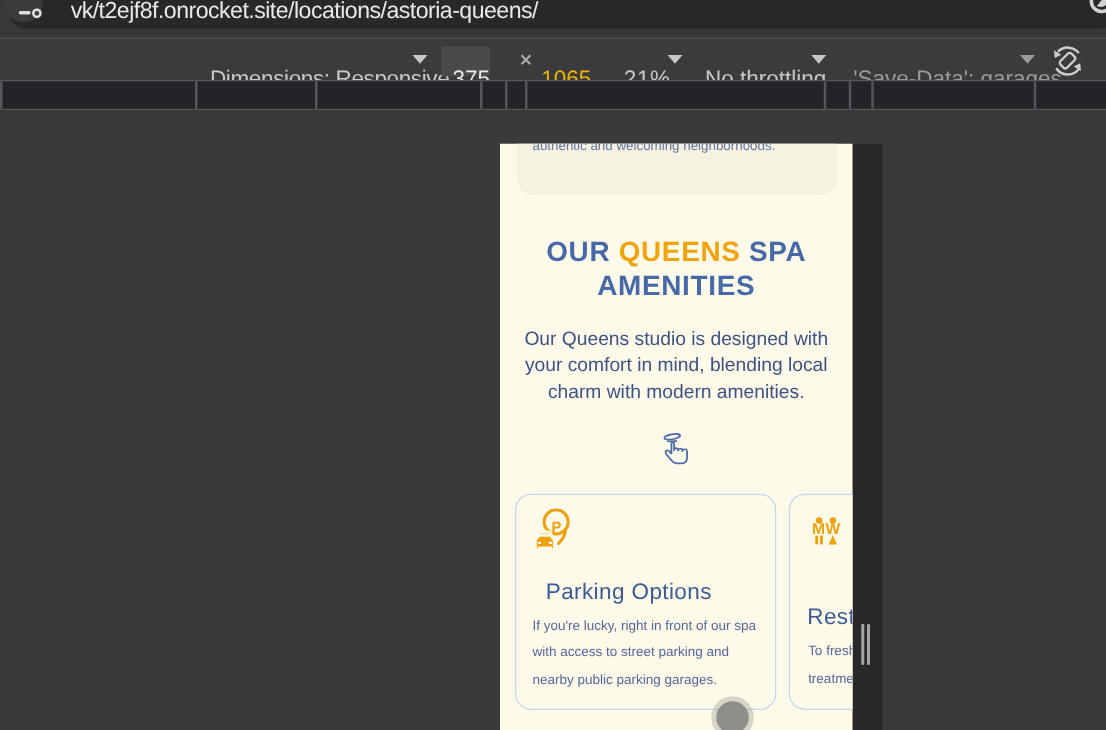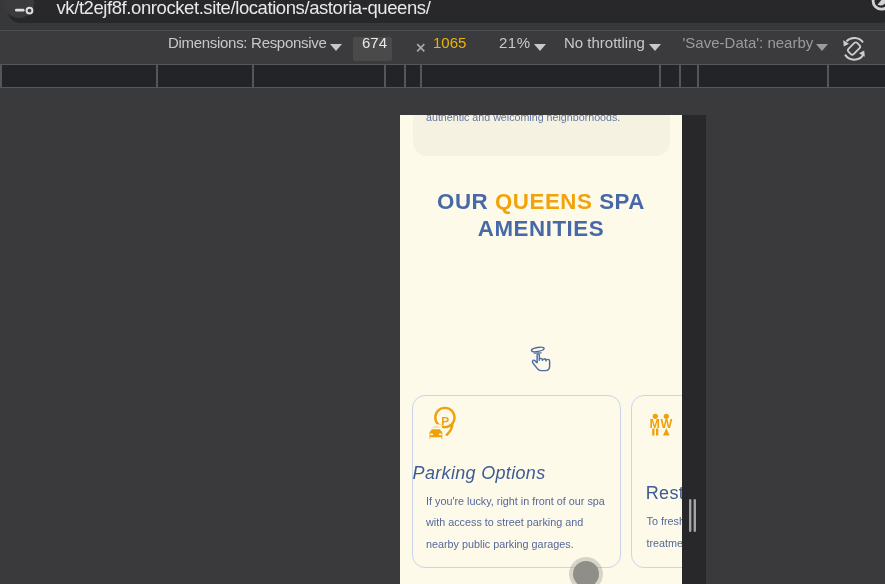--- a/index.html
+++ b/index.html
@@ -6,21 +6,21 @@
   #root{position:relative;width:885px;height:584px;overflow:hidden;
         font-family:"Liberation Sans",sans-serif;}
   .abs{position:absolute;}
   
   #urlrow{left:0;top:0;width:885px;height:48px;background:#37383A;}
   #urlpill{left:8px;top:-14px;width:885px;height:37px;border-radius:12px;background:#28282A;}
   #urlcircle{left:3.5px;top:-12px;width:30px;height:30px;border-radius:50%;background:#3B3B3D;}
   #urltext{left:56.5px;top:-2.8px;font-size:18.5px;line-height:22px;color:#E8E8E8;letter-spacing:-0.42px;white-space:pre;}
   
   #toolbar{left:0;top:30px;width:885px;height:34px;background:#3B3B3D;border-top:1px solid #4E5052;box-sizing:border-box;}
-  .tbt{position:absolute;top:4px;font-size:15px;line-height:16px;color:#C8C8C8;white-space:pre;}
+  .tbt{position:absolute;top:24px;font-size:18px;line-height:16px;color:#C8C8C8;white-space:pre;}
   .tri{position:absolute;width:0;height:0;border-left:6.3px solid transparent;border-right:6.3px solid transparent;border-top:7.5px solid #C8C8C8;}
   #whbox{position:absolute;left:353px;top:6px;width:39px;height:24px;background:#4A4A4A;border-radius:2px;}
   
   #mediabar{left:0;top:64px;width:885px;height:24px;background:#232427;border-top:1.2px solid #55575A;border-bottom:1.2px solid #55575A;box-sizing:border-box;}
   .mdiv{position:absolute;top:0;width:2px;height:21.6px;background:#54565A;}
   
   #content{left:0;top:88px;width:885px;height:496px;background:#3A3A3C;}
   
   #vp{left:400px;top:115px;width:282px;height:469px;background:#FDFAEA;overflow:hidden;}
   #topcard{left:12.6px;top:-30px;width:257px;height:71px;background:#F5F2E1;border-radius:0 0 14px 14px;}
@@ -52,30 +52,30 @@
     <svg class="abs" style="left:871px;top:-8px" width="22" height="22">
       <circle cx="10.3" cy="9" r="8.2" fill="none" stroke="#D2D2D2" stroke-width="2.8"></circle>
       <path d="M14.8 2.5 L6.5 12.8 Q12.5 15.2 14.8 10 Z" fill="#D2D2D2"></path>
     </svg>
   </div>
 
   <div class="abs" id="toolbar">
     <div class="tbt" style="left:168px;letter-spacing:-0.3px;">Dimensions: Responsive</div>
     <div class="tri" style="left:330px;top:13px;"></div>
     <div id="whbox"></div>
-    <div class="tbt" style="left:362px;color:#E8E8E8;">674</div>
+    <div class="tbt" style="left:362px;color:#E8E8E8;">375</div>
     <svg class="abs" style="left:416px;top:11.5px" width="10" height="10">
         <path d="M1.2 1.2 L8.3 8.3 M8.3 1.2 L1.2 8.3" stroke="#A8A8A8" stroke-width="1.7"></path>
       </svg>
     <div class="tbt" style="left:433px;color:#eab308;">1065</div>
     <div class="tbt" style="left:499px;letter-spacing:0.5px;">21%</div>
     <div class="tri" style="left:534px;top:13px;"></div>
     <div class="tbt" style="left:564px;">No throttling</div>
     <div class="tri" style="left:649px;top:13px;"></div>
-    <div class="tbt" style="left:682.5px;color:#9B9B9B;">'Save-Data': nearby</div>
+    <div class="tbt" style="left:682.5px;color:#9B9B9B;">'Save-Data': garages</div>
     <div class="tri" style="left:816px;top:13px;border-top-color:#9B9B9B;"></div>
     <svg class="abs" style="left:842px;top:4.5px" width="24" height="25" viewBox="0 0 24 25">
       <g stroke="#CDCDCD" fill="none">
         <rect x="8.3" y="6.3" width="7.4" height="12.4" rx="2" stroke-width="1.8" transform="rotate(45 12 12.5)"></rect>
         <path d="M21.0 6.4 A11 11 0 0 0 4.4 5.4" stroke-width="2"></path>
         <path d="M3.0 18.6 A11 11 0 0 0 21.3 18.9" stroke-width="2"></path>
       </g>
       <path d="M1.2 4.2 L7.0 7.8 L1.8 10.4 Z" fill="#CDCDCD"></path>
       <path d="M22.8 20.8 L17.0 17.2 L22.2 14.6 Z" fill="#CDCDCD"></path>
     </svg>
@@ -99,20 +99,21 @@
 
     <svg class="abs" style="left:688px;top:410px" width="12" height="36">
       <rect x="1" y="1" width="2.4" height="33" rx="1.2" fill="#A2A4A6"></rect>
       <rect x="5.6" y="1" width="2.4" height="33" rx="1.2" fill="#A2A4A6"></rect>
     </svg>
 
     <div class="abs" id="vp" style="left:400px;top:27px;">
       <div class="abs" id="topcard"></div>
       <div class="abs" id="toptext">authentic and welcoming neighborhoods.</div>
       <div class="abs" id="h1a">OUR <span class="or">QUEENS</span> SPA<br>AMENITIES</div>
+      <div class="abs" id="para">Our Queens studio is designed with<br>your comfort in mind, blending local<br>charm with modern amenities.</div>
 
       <svg class="abs" style="left:129px;top:231px" width="25.5" height="27" viewBox="0 0 22 26" preserveAspectRatio="none">
         <g stroke="#4A6BA5" stroke-width="1.25" fill="none" stroke-linecap="round" stroke-linejoin="round">
           <ellipse cx="7.6" cy="3.3" rx="5.5" ry="1.9" transform="rotate(-11 7.6 3.3)"></ellipse>
           <path d="M4.6 6.8 L10.4 6.6"></path>
           <path d="M7.0 8.6 L7.0 16.2 L5.4 14.4 Q3.8 12.9 3.1 14.5 Q2.6 15.7 3.9 17.3 L7.6 22.2 Q8.8 23.8 11 23.8 L14.2 23.8 Q17.6 23.6 17.8 19.8 L17.8 14.6 Q17.7 12.9 16.2 12.9 Q14.8 12.9 14.6 14.4 L14.6 13.9 Q14.5 12.3 13.1 12.3 Q11.8 12.4 11.6 13.9 L11.6 13.4 Q11.4 11.9 10.1 12 Q8.9 12.1 8.9 13.7 L8.9 8.6 Q8.85 7.5 7.95 7.5 Q7.05 7.5 7.0 8.6 Z"></path>
         </g>
       </svg>
 
       <div class="card" id="card1">
@@ -120,21 +121,21 @@
           <circle cx="18.9" cy="12.5" r="9.6" fill="none" stroke="#EFA10C" stroke-width="2.4"></circle>
           <path d="M26.3 18.6 Q26.6 24.2 20.8 29.8" fill="none" stroke="#EFA10C" stroke-width="2.4" stroke-linecap="round"></path>
           <text x="15.3" y="20.3" font-family="Liberation Sans" font-size="11.8" font-weight="bold" fill="#EFA10C">P</text>
           <g transform="translate(0,1.5)">
             <path d="M2.3 26.4 Q2.3 23.9 4.2 23.3 L4.9 20.9 Q5.4 19.0 7.4 19.0 L12.4 19.0 Q14.4 19.0 14.9 20.9 L15.6 23.3 Q17.5 23.9 17.5 26.4 L17.5 31.9 Q17.5 33.6 15.9 33.6 Q14.4 33.6 14.4 31.9 L5.4 31.9 Q5.4 33.6 3.85 33.6 Q2.3 33.6 2.3 31.9 Z" fill="#EFA10C" stroke="#FDFAEA" stroke-width="2.4"></path>
             <rect x="5.3" y="20.7" width="9.2" height="2.1" rx="1.0" fill="#FDFAEA"></rect>
             <rect x="4.1" y="26.9" width="2.9" height="1.8" rx="0.9" fill="#FDFAEA"></rect>
             <rect x="12.9" y="26.9" width="2.9" height="1.8" rx="0.9" fill="#FDFAEA"></rect>
           </g>
         </svg>
-        <div class="ctitle" style="left:0;top:65.8px;font-style:italic;">Parking Options</div>
+        <div class="ctitle" style="left:24px;top:65.8px;">Parking Options</div>
         <div class="cbody" style="left:13.4px;top:95px;">If you're lucky, right in front of our spa<br>with access to street parking and<br>nearby public parking garages.</div>
       </div>
 
       <div class="card" id="card2">
         <svg class="abs" style="left:18px;top:17px" width="26" height="24" viewBox="0 0 26 24">
           <circle cx="5.3" cy="3.3" r="2.6" fill="#EFA10C"></circle>
           <circle cx="16.3" cy="3.3" r="2.6" fill="#EFA10C"></circle>
           <text x="-0.5" y="14.5" font-family="Liberation Sans" font-size="12.5" font-weight="bold" fill="#EFA10C">M</text>
           <text x="10.4" y="14.5" font-family="Liberation Sans" font-size="12.5" font-weight="bold" fill="#EFA10C">W</text>
           <rect x="2.2" y="15.5" width="2.3" height="7" fill="#EFA10C"></rect>

